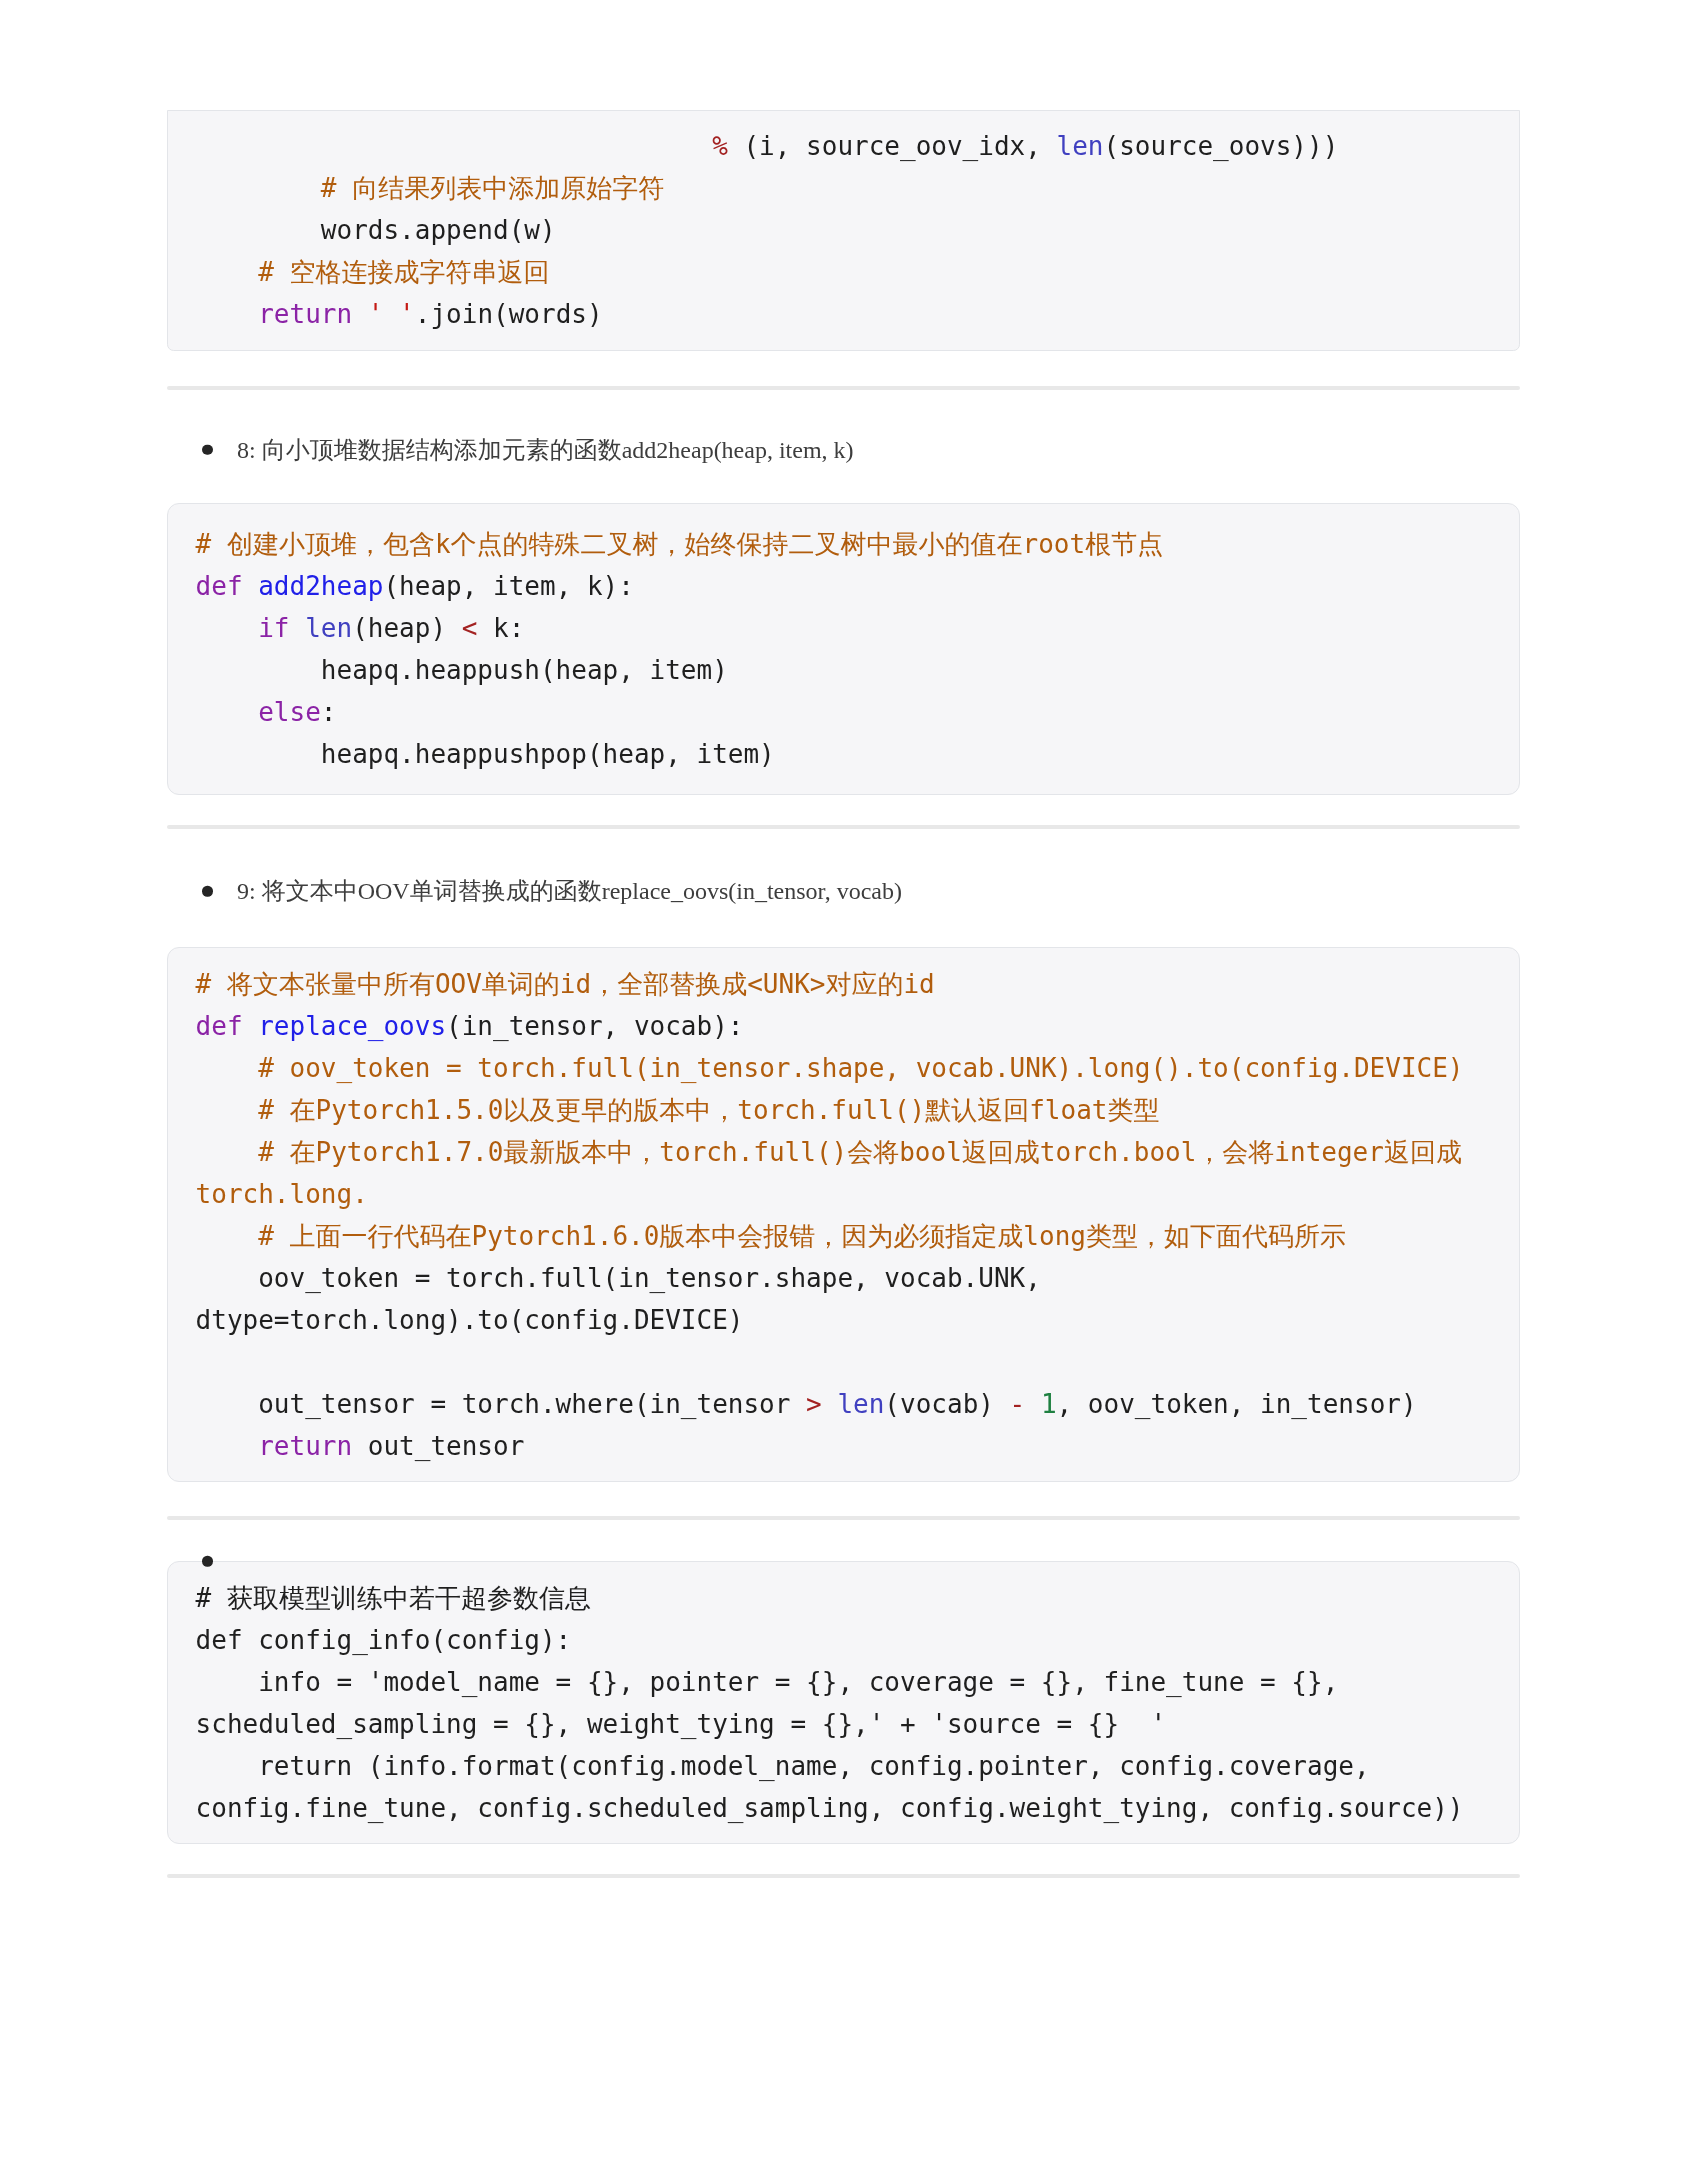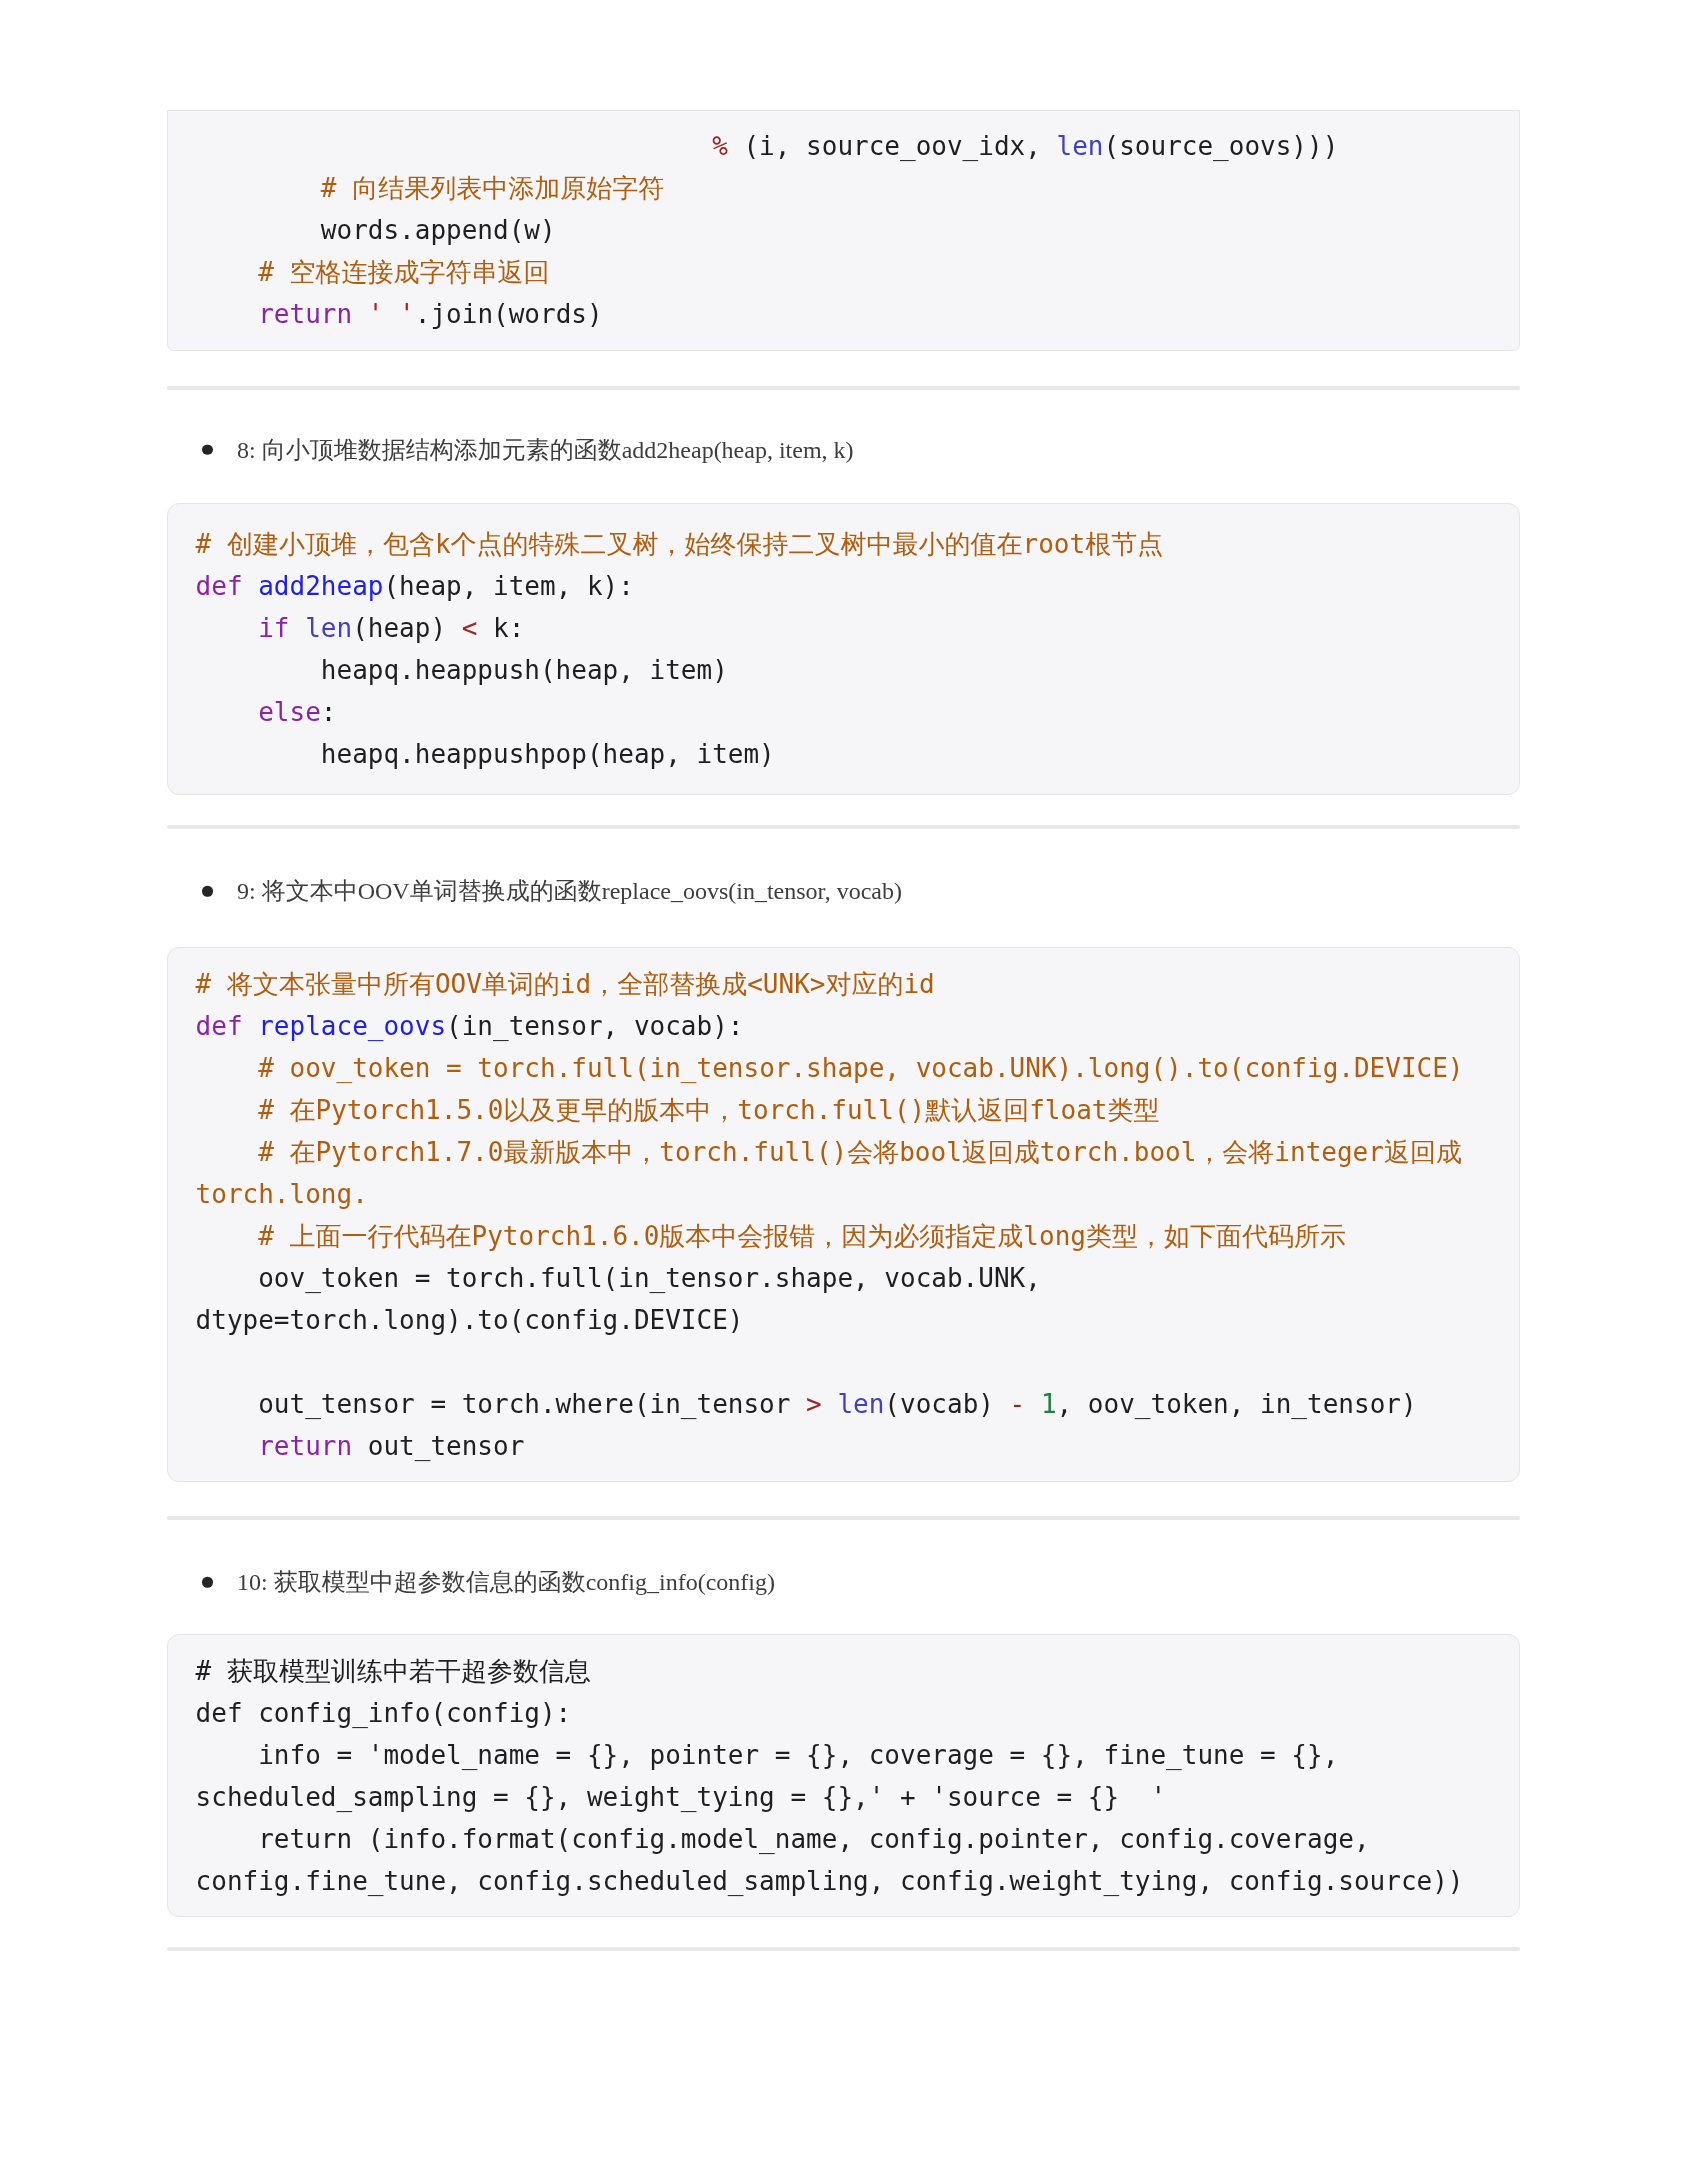--- a/index.html
+++ b/index.html
@@ -79,21 +79,20 @@
     <span class="dot"></span>
     <span>9: 将文本中OOV单词替换成的函数replace_oovs(in_tensor, vocab)</span>
   </div>
 
   <pre class="code-block" style="margin-top:35px"><div class="code-line"><span class="tok-com"># 将文本张量中所有OOV单词的id，全部替换成&lt;UNK&gt;对应的id</span></div><div class="code-line"><span class="tok-kw">def</span><span class="tok-pl"> </span><span class="tok-fn">replace_oovs</span><span class="tok-pl">(in_tensor, vocab):</span></div><div class="code-line"><span class="tok-pl">    </span><span class="tok-com"># oov_token = torch.full(in_tensor.shape, vocab.UNK).long().to(config.DEVICE)</span></div><div class="code-line"><span class="tok-pl">    </span><span class="tok-com"># 在Pytorch1.5.0以及更早的版本中，torch.full()默认返回float类型</span></div><div class="code-line"><span class="tok-pl">    </span><span class="tok-com"># 在Pytorch1.7.0最新版本中，torch.full()会将bool返回成torch.bool，会将integer返回成</span></div><div class="code-line"><span class="tok-com">torch.long.</span></div><div class="code-line"><span class="tok-pl">    </span><span class="tok-com"># 上面一行代码在Pytorch1.6.0版本中会报错，因为必须指定成long类型，如下面代码所示</span></div><div class="code-line"><span class="tok-pl">    oov_token = torch.full(in_tensor.shape, vocab.UNK,</span></div><div class="code-line"><span class="tok-pl">dtype=torch.long).to(config.DEVICE)</span></div><div class="code-line">&nbsp;</div><div class="code-line"><span class="tok-pl">    out_tensor = torch.where(in_tensor </span><span class="tok-op">&gt;</span><span class="tok-pl"> </span><span class="tok-bi">len</span><span class="tok-pl">(vocab) </span><span class="tok-op">-</span><span class="tok-pl"> </span><span class="tok-num">1</span><span class="tok-pl">, oov_token, in_tensor)</span></div><div class="code-line"><span class="tok-pl">    </span><span class="tok-kw">return</span><span class="tok-pl"> out_tensor</span></div></pre>
 
   <div class="divider" style="margin-top:34px"></div>
 
   <div class="bullet-row" style="margin-top:41px">
     <span class="dot"></span>
-    <span>10: 获取模型中超参数信息的函数config_info(config)</span>
   </div>
 
   <pre class="code-block" style="margin-top:31px"><div class="code-line"><span class="tok-pl"># 获取模型训练中若干超参数信息</span></div><div class="code-line"><span class="tok-pl">def config_info(config):</span></div><div class="code-line"><span class="tok-pl">    info = 'model_name = {}, pointer = {}, coverage = {}, fine_tune = {},</span></div><div class="code-line"><span class="tok-pl">scheduled_sampling = {}, weight_tying = {},' + 'source = {}  '</span></div><div class="code-line"><span class="tok-pl">    return (info.format(config.model_name, config.pointer, config.coverage,</span></div><div class="code-line"><span class="tok-pl">config.fine_tune, config.scheduled_sampling, config.weight_tying, config.source))</span></div></pre>
 
   <div class="divider" style="margin-top:30px"></div>
 
 
 </div>
 
 

